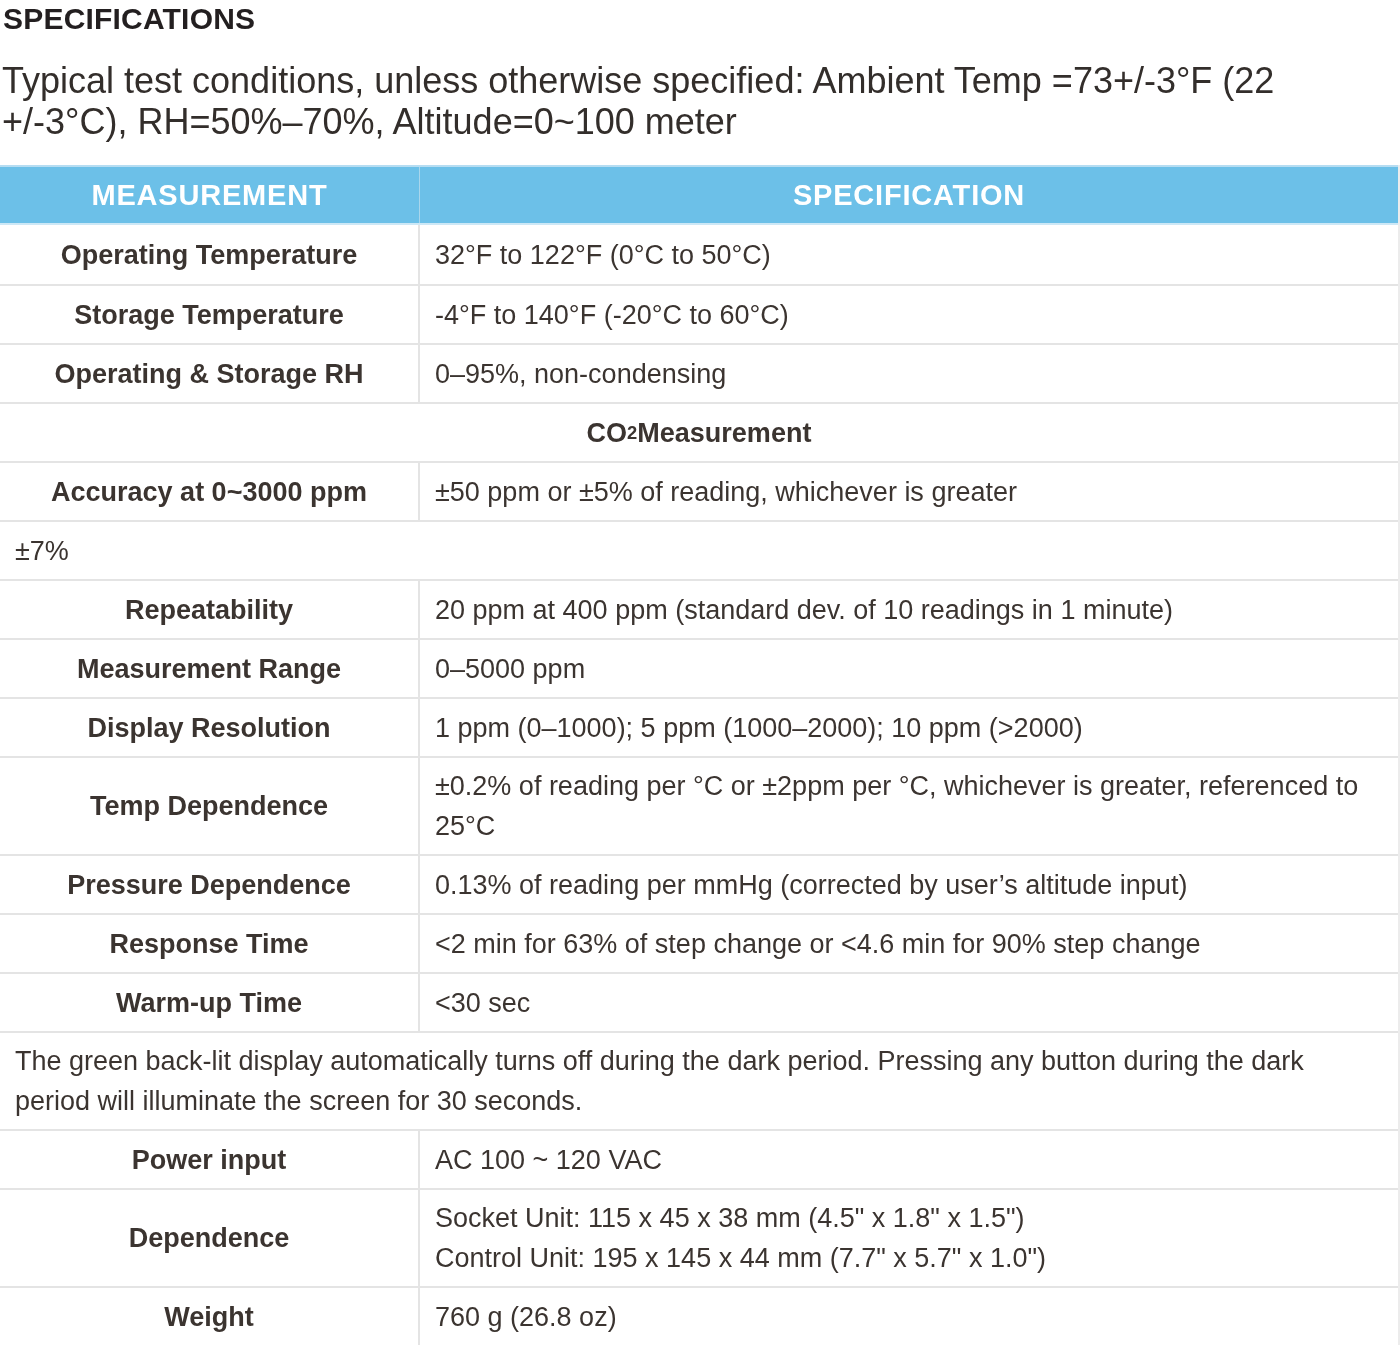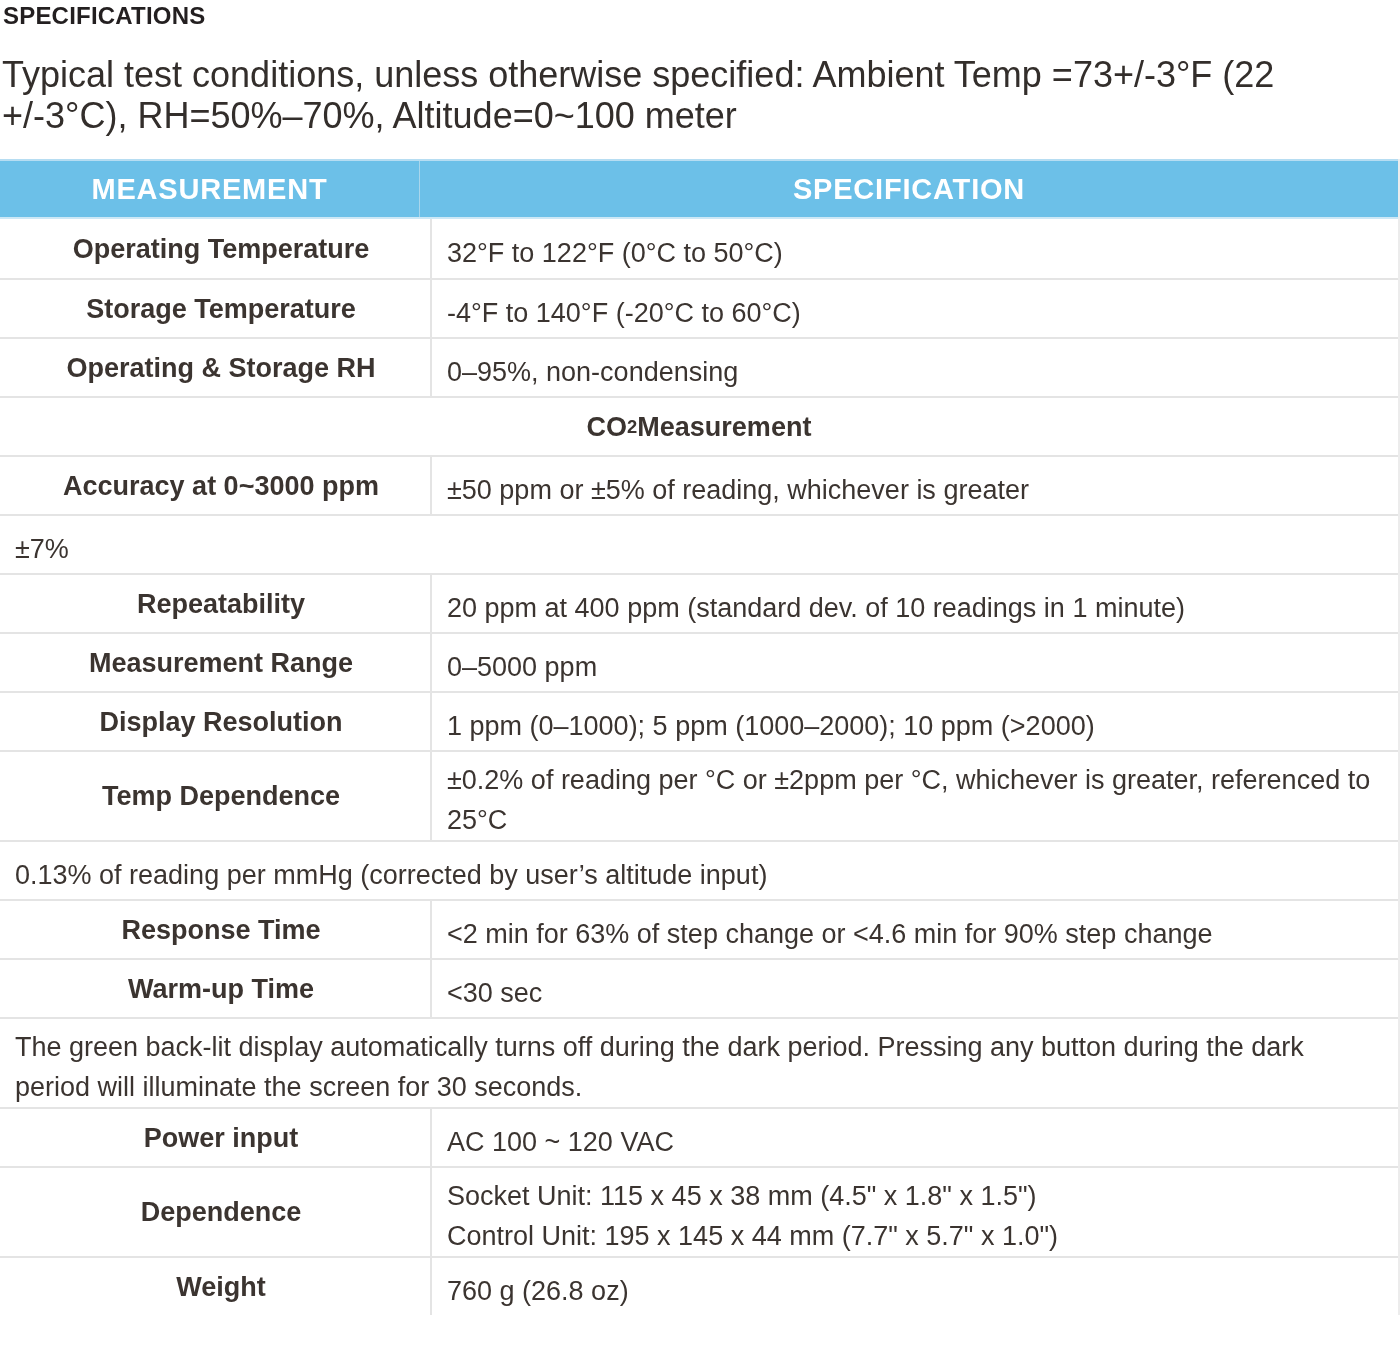--- a/index.html
+++ b/index.html
@@ -4,21 +4,21 @@
 <style>
   * { margin:0; padding:0; box-sizing:border-box; }
   html,body { background:#ffffff; }
   body {
     width:1400px; height:1372px; overflow:hidden;
     font-family:"Liberation Sans", sans-serif;
     color:#3b3430;
   }
   .page { width:1400px; }
   .title {
-    font-size:24px; font-weight:bold; color:#231f20;
+    font-size:30px; font-weight:bold; color:#231f20;
     padding:2px 0 0 3px; letter-spacing:0.2px;
   }
   .intro {
     font-size:36px; color:#332e2b; line-height:41px;
     margin:24px 0 0 2px; max-width:1290px;
   }
   .spec-table {
     width:1400px; margin-top:23px;
     border-right:2px solid #ececec;
   }
@@ -33,25 +33,25 @@
   }
   .h-cell.col-measure { width:420px; border-right:1px solid #a9d6ec; }
   .h-cell.col-spec { flex:1; }
   .row { display:flex; min-height:59px; border-top:2px solid #e4e4e4; }
   #rows .row:first-child { border-top:none; }
   .cell { font-size:27px; line-height:40px; }
   .m-cell {
     width:420px; flex:0 0 420px;
     display:flex; align-items:center; justify-content:center;
     text-align:center; font-weight:bold; color:#3b3430;
-    padding:8px 10px; border-right:2px solid #e4e4e4;margin-left:12px;
+    padding:8px 10px; border-right:2px solid #e4e4e4;
   }
   .s-cell {
     flex:1; display:flex; flex-direction:column; justify-content:center;
-    padding:8px 25px 0 15px; color:#3b3430;
+    padding:8px 25px 8px 15px; color:#3b3430;
   }
   .section-cell {
     flex:1; display:flex; align-items:center; justify-content:center;
     font-weight:bold; color:#3b3430; padding:8px 20px;
   }
   .section-cell sub {
     font-size:0.68em; position:relative; top:0.05em; line-height:0;
   }
 </style>
 </head>
@@ -117,20 +117,21 @@
             <div>1 ppm (0–1000); 5 ppm (1000–2000); 10 ppm (&gt;2000)</div>
           </div>
         </div>
         <div class="row">
           <div class="cell m-cell">Temp Dependence</div>
           <div class="cell s-cell">
             <div>±0.2% of reading per °C or ±2ppm per °C, whichever is greater, referenced to 25°C</div>
           </div>
         </div>
         <div class="row">
+          <div class="cell m-cell">Pressure Dependence</div>
           <div class="cell s-cell">
             <div>0.13% of reading per mmHg (corrected by user’s altitude input)</div>
           </div>
         </div>
         <div class="row">
           <div class="cell m-cell">Response Time</div>
           <div class="cell s-cell">
             <div>&lt;2 min for 63% of step change or &lt;4.6 min for 90% step change</div>
           </div>
         </div>

